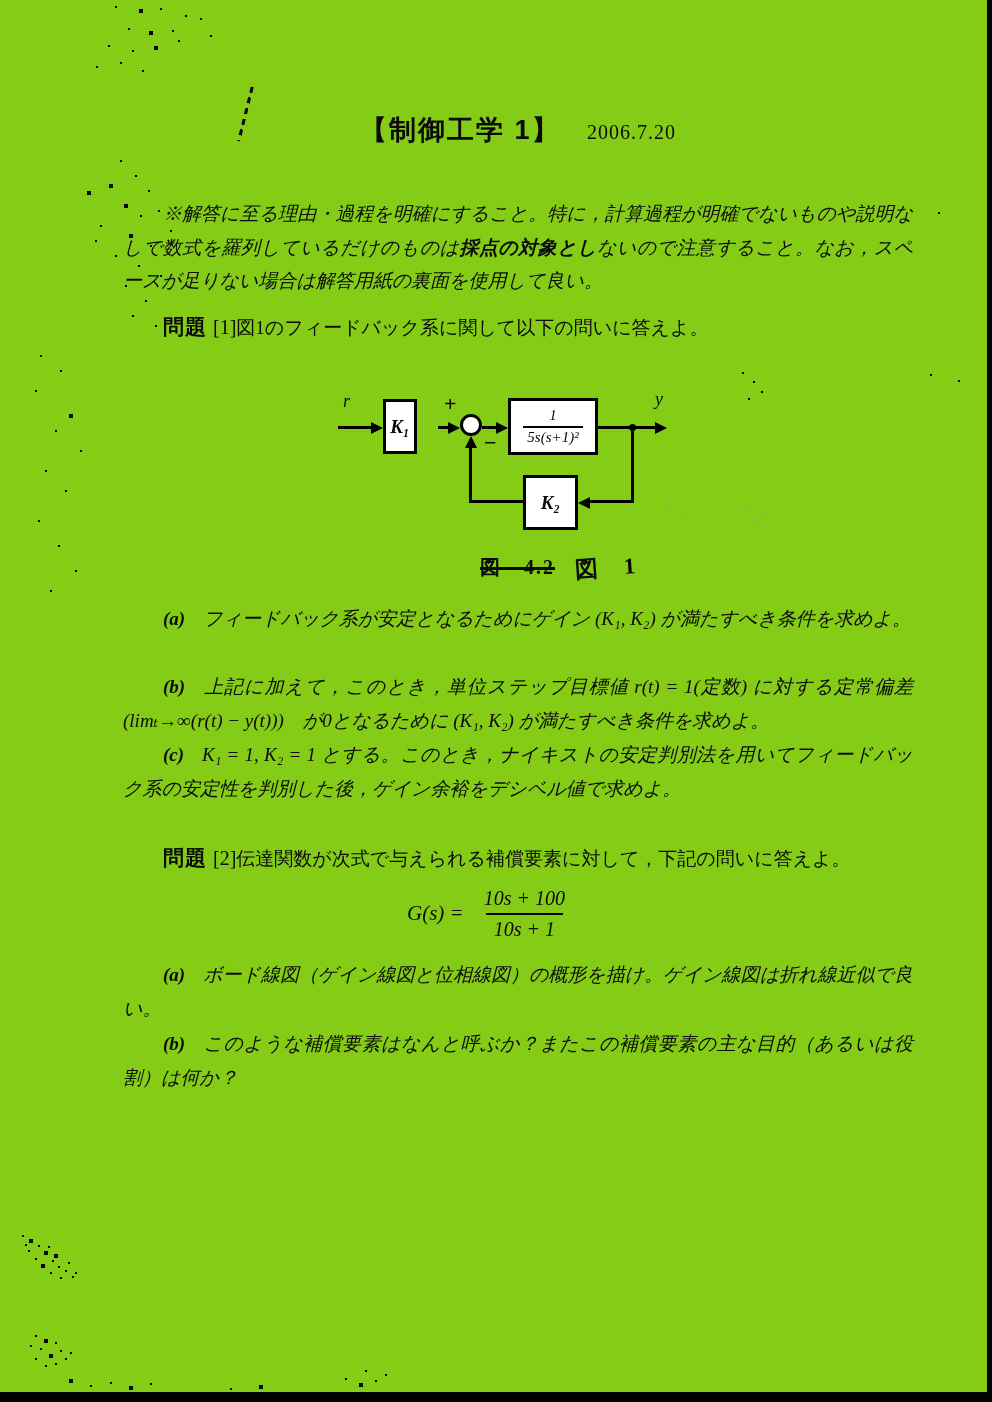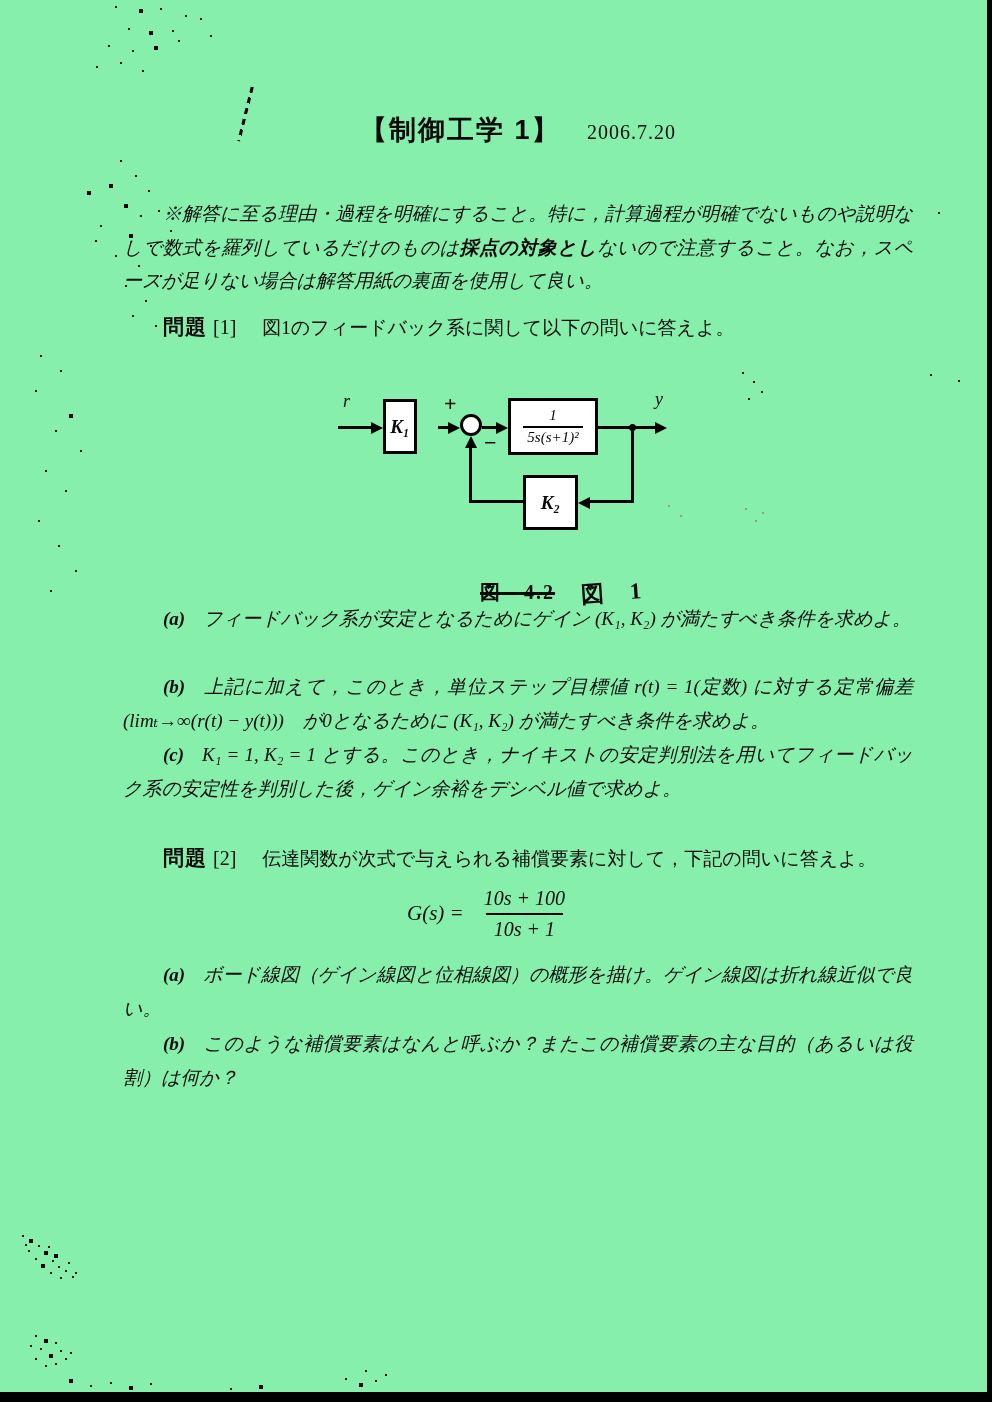--- a/index.html
+++ b/index.html
@@ -1,55 +1,55 @@
 <!DOCTYPE html>
 <html><head>
 <meta charset="utf-8">
 <style>
   html,body{margin:0;padding:0;background:#e8e8e8;}
   #scan-page{
-    position:relative;width:992px;height:1402px;background:#86efac;
+    position:relative;width:992px;height:1402px;background:#84cc16;
     overflow:hidden;color:#0a0a0a;
     font-family:"Liberation Serif","DejaVu Serif",serif;
   }
   
   .title{position:absolute;left:360px;top:112px;
     font-family:"Liberation Sans","DejaVu Sans",sans-serif;
     font-weight:900;font-size:27px;letter-spacing:2px;}
   .date{position:absolute;left:587px;top:121px;font-size:20px;letter-spacing:1px;}
   p.body{position:absolute;left:123px;width:790px;margin:0;
     font-size:19px;line-height:33.5px;text-align:justify;font-style:italic;}
   .indent{text-indent:40px;}
   .bold-seg{font-family:"Liberation Sans","DejaVu Sans",sans-serif;font-weight:700;}
   .phead{position:absolute;left:163px;margin:0;white-space:nowrap;}
   .plabel{font-family:"Liberation Sans","DejaVu Sans",sans-serif;
     font-weight:900;font-size:21px;letter-spacing:1px;}
   .pnum{font-size:20px;margin-left:6px;}
-  .pstat{font-size:19px;margin-left:26px;}
+  .pstat{font-size:19px;}
   .ilabel{font-weight:700;margin-right:18px;}
   
   .diagram{position:absolute;left:335px;top:388px;width:356px;height:150px;}
   .diagram *{box-sizing:border-box;}
   .dblock{position:absolute;border:3px solid #000;background:#fff;
     display:flex;align-items:center;justify-content:center;}
   .klabel{font-style:italic;font-weight:700;font-size:19px;}
   .hline,.vline{position:absolute;background:#000;}
   .arr{position:absolute;width:0;height:0;}
   .arr-r{border-top:6px solid transparent;border-bottom:6px solid transparent;border-left:12px solid #000;}
   .arr-l{border-top:6px solid transparent;border-bottom:6px solid transparent;border-right:12px solid #000;}
   .arr-u{border-left:6px solid transparent;border-right:6px solid transparent;border-bottom:12px solid #000;}
   .sumc{position:absolute;width:22px;height:22px;border:3px solid #000;border-radius:50%;background:#fff;}
   .sig{position:absolute;font-style:italic;font-size:18px;}
   .sgn{position:absolute;font-size:22px;font-weight:700;line-height:1;}
   .branch-dot{position:absolute;width:7px;height:7px;border-radius:50%;background:#000;}
   .pfrac{display:flex;flex-direction:column;align-items:center;font-size:15px;font-style:italic;line-height:1.15;}
   .pfrac .den{border-top:2px solid #000;padding:1px 4px 0;}
   .pfrac .num{padding:0 4px 1px;}
   
-  .caption{position:absolute;left:480px;top:552px;display:flex;align-items:center;gap:26px;margin-top:25px;}
+  .caption{position:absolute;left:480px;top:552px;display:flex;align-items:center;gap:20px;}
   .cap-struck{font-size:20px;font-weight:700;text-decoration:line-through;
     text-decoration-thickness:3px;letter-spacing:2px;}
   .cap-hand{font-size:23px;font-weight:600;transform:rotate(-4deg);letter-spacing:10px;}
   
   .formula{position:absolute;left:407px;top:886px;display:flex;align-items:center;}
   .f-lhs{font-style:italic;font-size:21px;}
   .frac{display:inline-flex;flex-direction:column;align-items:center;margin-left:12px;
     font-style:italic;font-size:20px;line-height:1.2;}
   .frac .den{border-top:2px solid #000;padding:2px 8px 0;}
   .frac .num{padding:0 8px 3px;}

